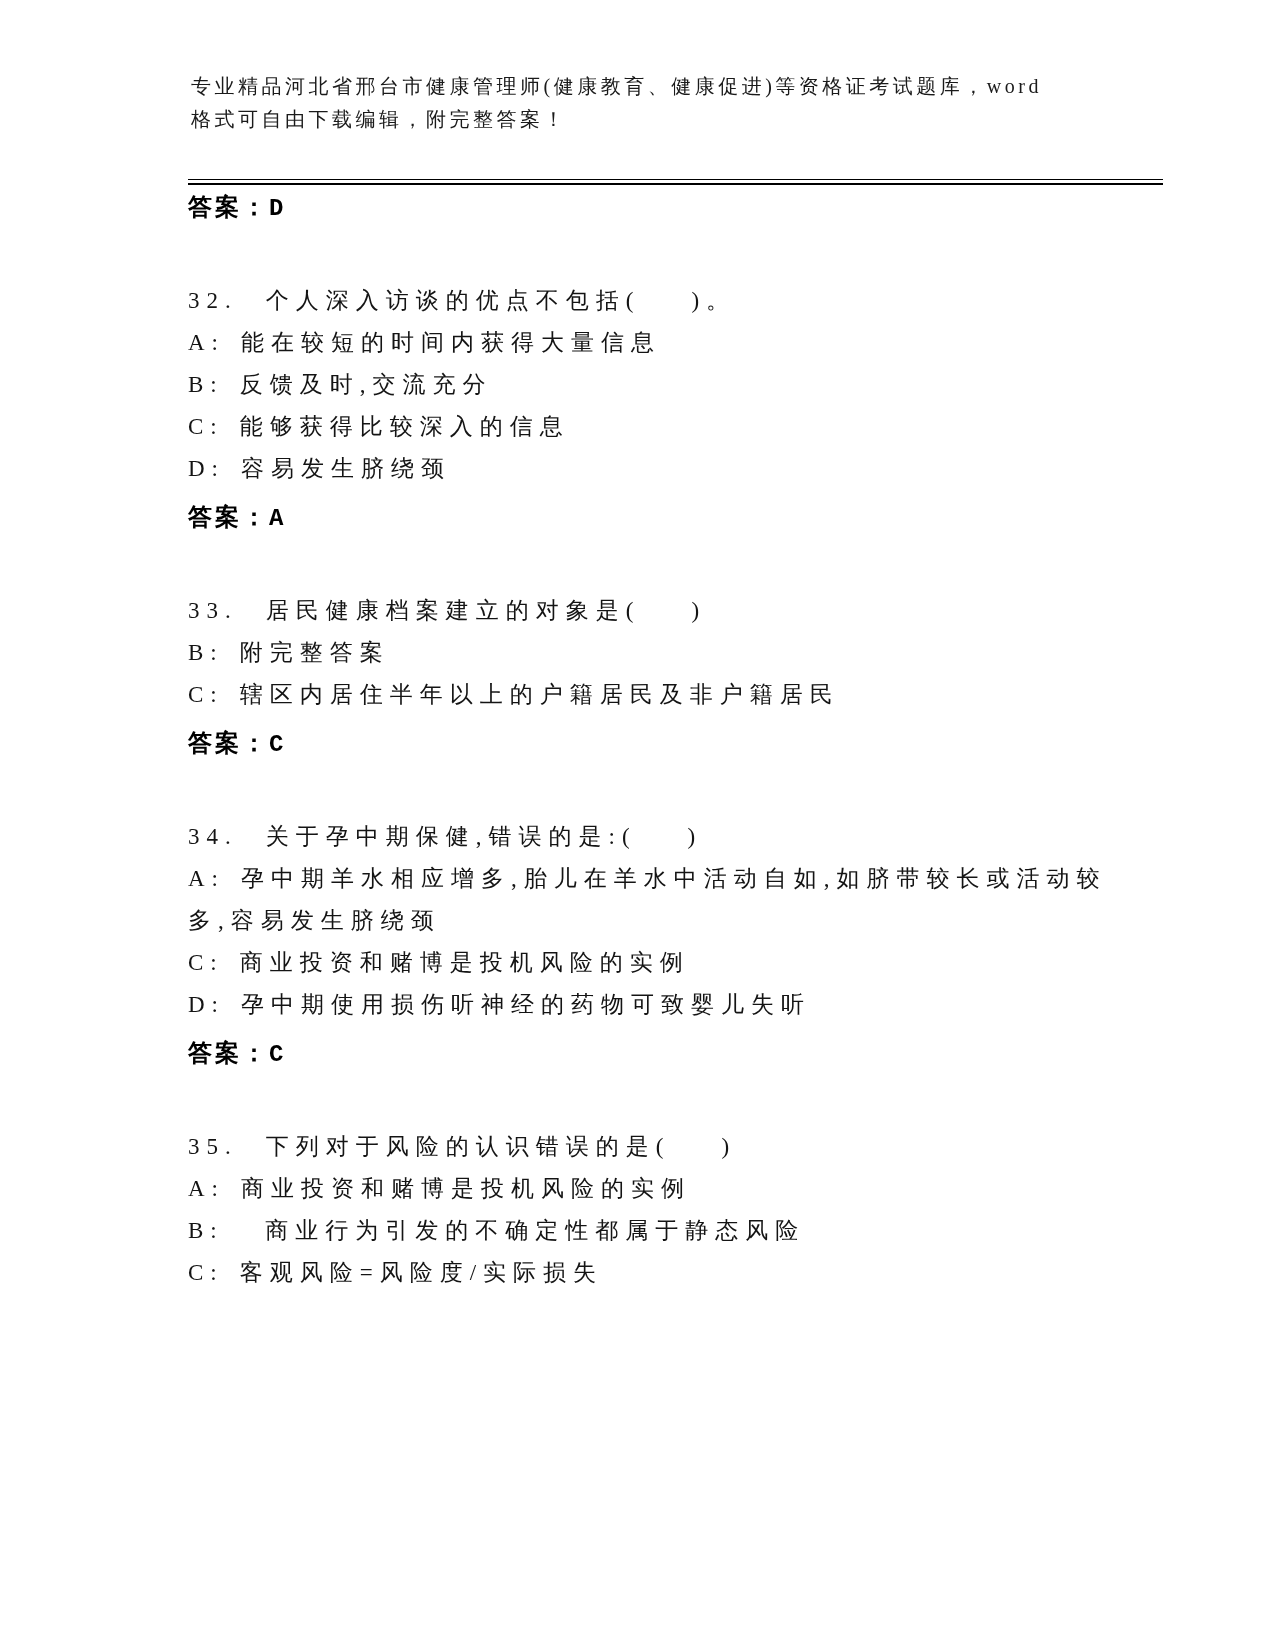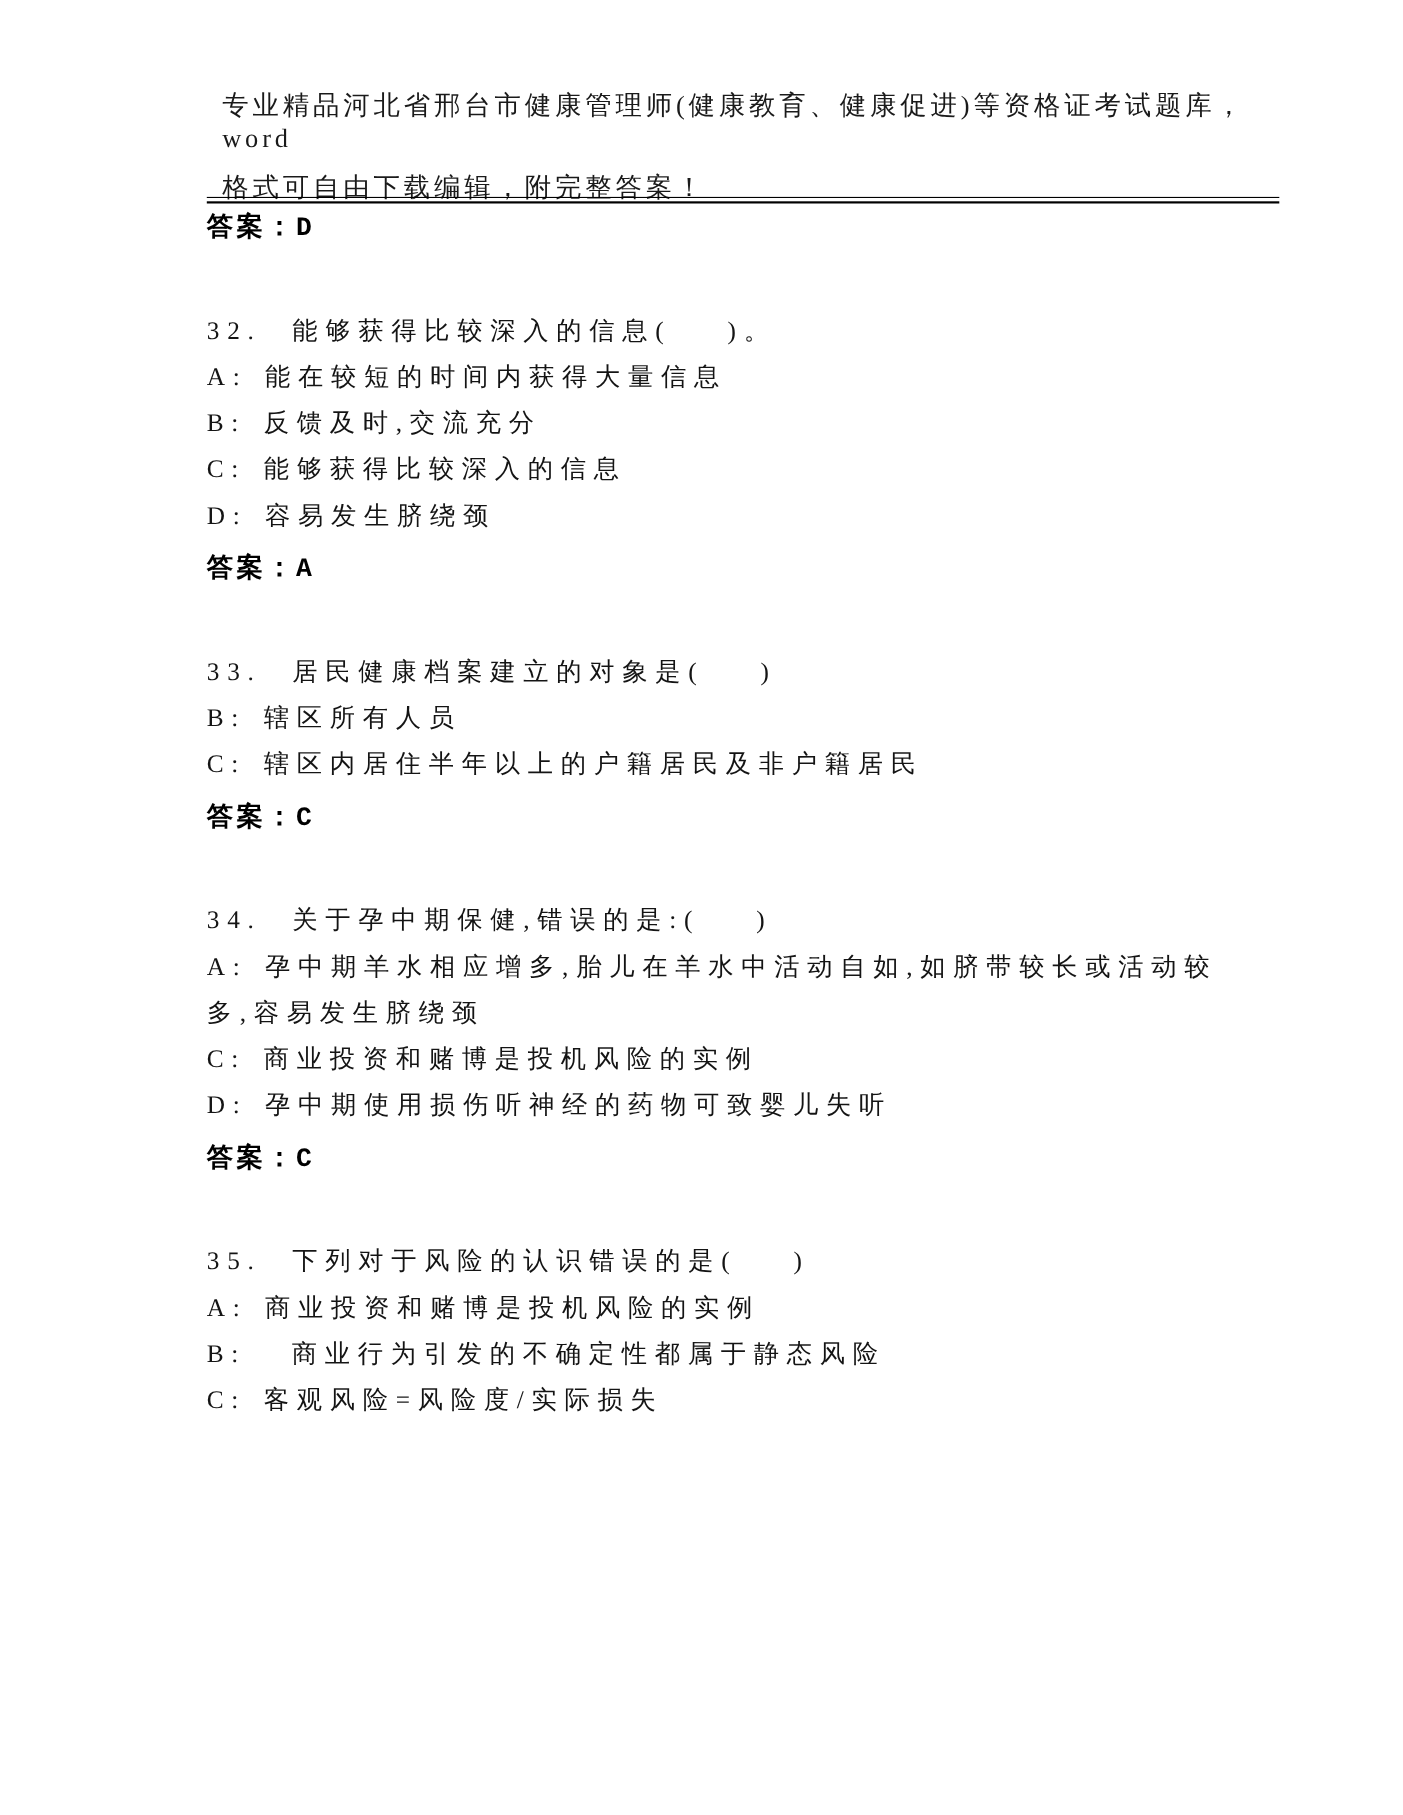--- a/index.html
+++ b/index.html
@@ -17,22 +17,22 @@
     overflow: hidden;
   }
   
   .header {
     position: absolute;
     left: 188px;
     top: 68px;
     width: 975px;
   }
   .header p {
-    margin: 14px;
-    font-size: 24px;
+    margin: 3px;
+    font-size: 20px;
     line-height: 30px;
     letter-spacing: 3.5px;
     white-space: pre-wrap;
     color: #1a1a1a;
   }
   .header-rule {
     position: absolute;
     left: 188px;
     top: 179px;
     width: 975px;
@@ -85,30 +85,30 @@
     <p>专业精品河北省邢台市健康管理师(健康教育、健康促进)等资格证考试题库，word</p>
     <p>格式可自由下载编辑，附完整答案！</p>
   </div>
 
   <div class="header-rule"></div>
 
   <div class="content">
     <p class="line answer first"><span>答案：</span><span>D</span></p>
     <div id="questions-container">
         <div class="q-block">
-          <p class="line question"><span class="q-num">32.</span><span class="q-text">能够获得比较深入的信息(    )。</span></p>
+          <p class="line question"><span class="q-num">32.</span><span class="q-text">个人深入访谈的优点不包括(    )。</span></p>
           <p class="line option"><span class="opt-label">A:</span><span class="opt-text">能在较短的时间内获得大量信息</span></p>
           <p class="line option"><span class="opt-label">B:</span><span class="opt-text">反馈及时,交流充分</span></p>
           <p class="line option"><span class="opt-label">C:</span><span class="opt-text">能够获得比较深入的信息</span></p>
           <p class="line option"><span class="opt-label">D:</span><span class="opt-text">容易发生脐绕颈</span></p>
           <p class="line answer"><span>答案：</span><span>A</span></p>
         </div>
         <div class="q-block">
           <p class="line question"><span class="q-num">33.</span><span class="q-text">居民健康档案建立的对象是(    )</span></p>
-          <p class="line option"><span class="opt-label">B:</span><span class="opt-text">辖区所有人员</span></p>
+          <p class="line option"><span class="opt-label">B:</span><span class="opt-text">附完整答案</span></p>
           <p class="line option"><span class="opt-label">C:</span><span class="opt-text">辖区内居住半年以上的户籍居民及非户籍居民</span></p>
           <p class="line answer"><span>答案：</span><span>C</span></p>
         </div>
         <div class="q-block">
           <p class="line question"><span class="q-num">34.</span><span class="q-text">关于孕中期保健,错误的是:(    )</span></p>
           <p class="line option"><span class="opt-label">A:</span><span class="opt-text">孕中期羊水相应增多,胎儿在羊水中活动自如,如脐带较长或活动较多,容易发生脐绕颈</span></p>
           <p class="line option"><span class="opt-label">C:</span><span class="opt-text">商业投资和赌博是投机风险的实例</span></p>
           <p class="line option"><span class="opt-label">D:</span><span class="opt-text">孕中期使用损伤听神经的药物可致婴儿失听</span></p>
           <p class="line answer"><span>答案：</span><span>C</span></p>
         </div>

